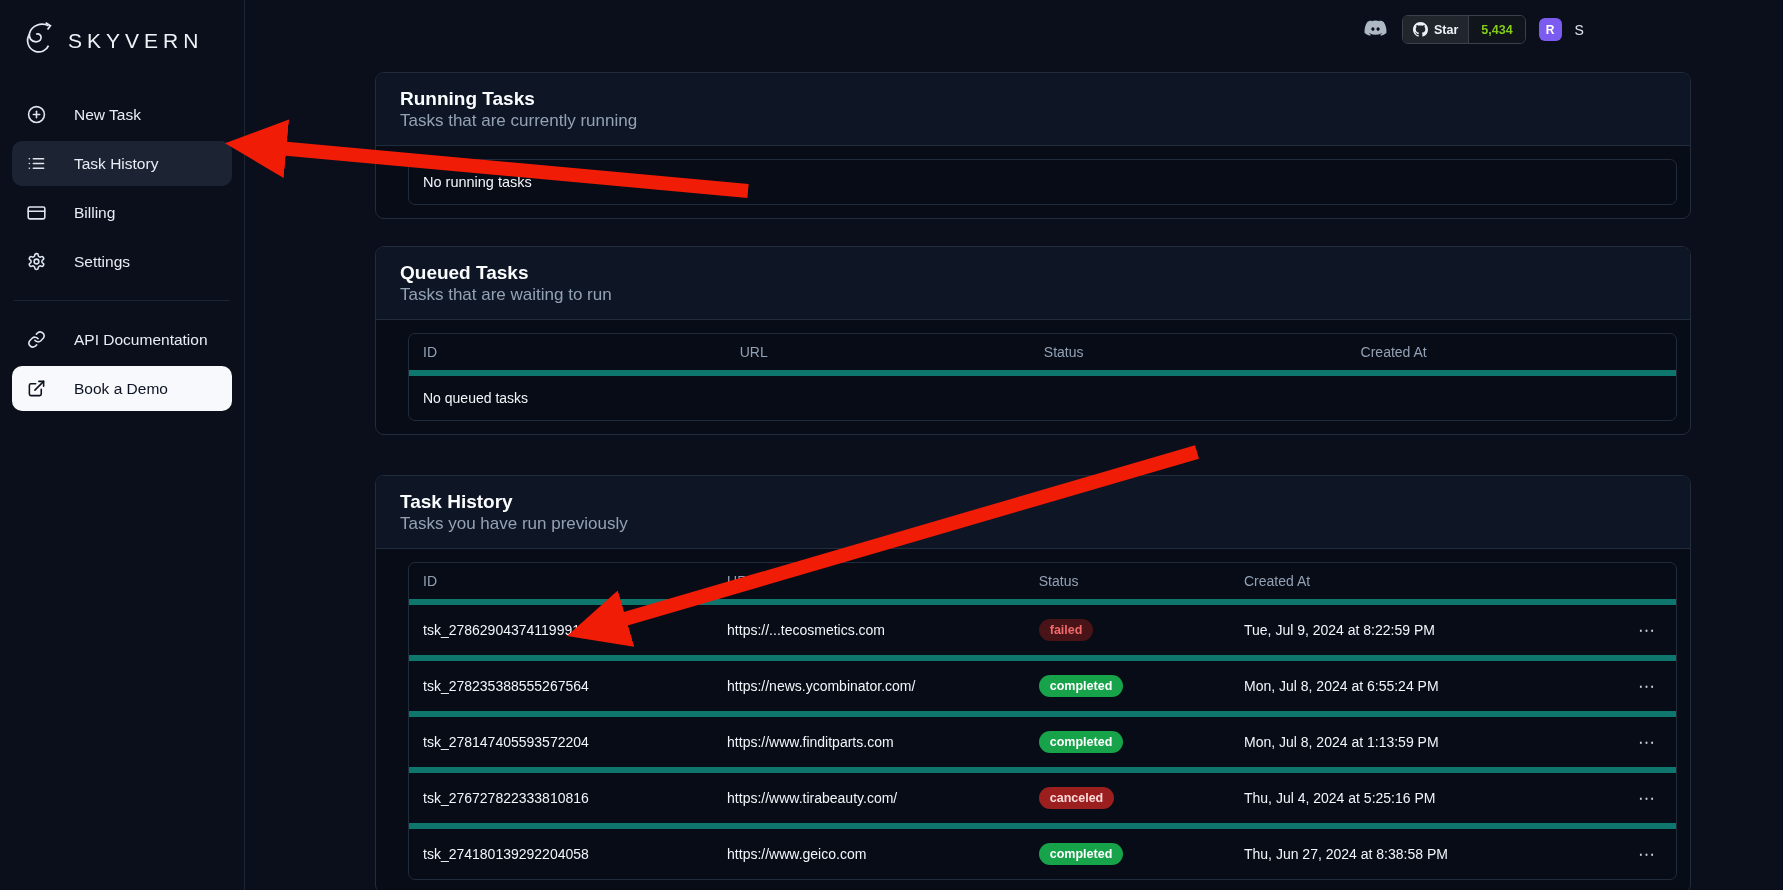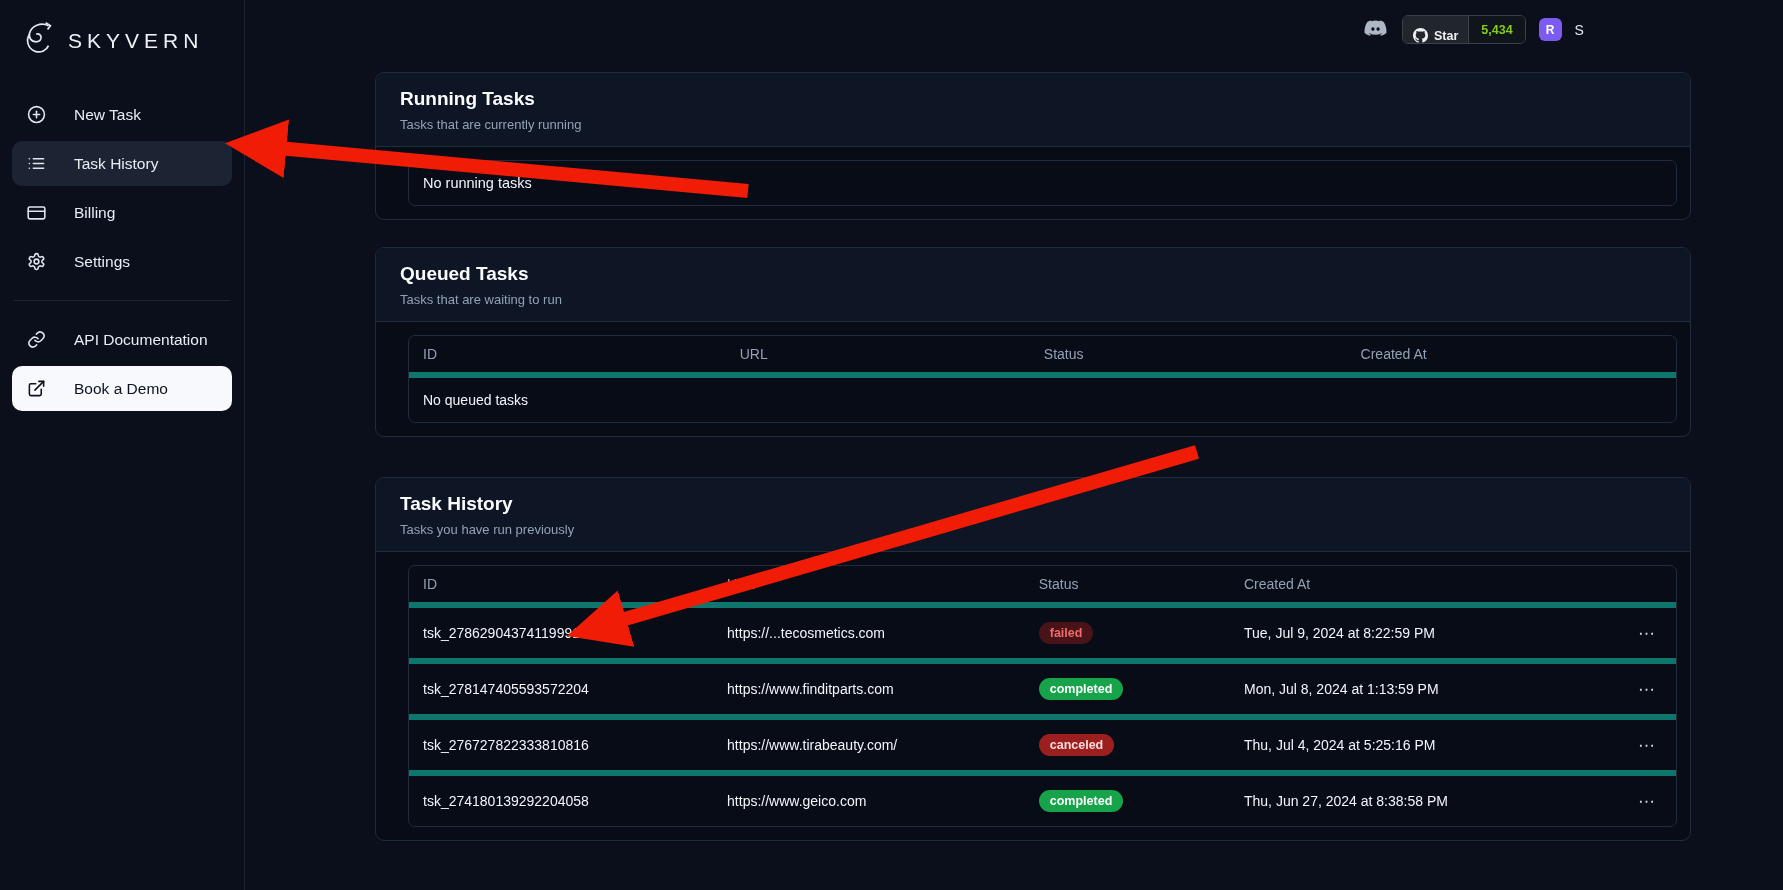--- a/index.html
+++ b/index.html
@@ -19,38 +19,38 @@
   .divider{ height:1px; background:#1b2534; margin:16px 2px; }
   .demo-btn{ background:#f7f9fc; color:#0d1322; }
   .demo-btn svg{ stroke:#0d1322; }
 
   
   .top-right{ position:absolute; top:15px; left:1362px; display:flex;
     align-items:center; gap:13px; z-index:5; }
   .discord{ width:27px; height:27px; fill:#aeb8c4; cursor:pointer; }
   .gh-btn{ display:flex; align-items:stretch; border:1px solid #3a414b;
     border-radius:6px; overflow:hidden; height:29px; cursor:pointer; }
-  .gh-left{ display:flex; align-items:flex-end; gap:6px; background:#21262d;
+  .gh-left{ display:flex; align-items:center; gap:6px; background:#21262d;
     padding:0 10px; color:#eef2f6; font-size:12.5px; font-weight:700; }
   .gh-left svg{ width:15px; height:15px; fill:#eef2f6; }
   .gh-count{ display:flex; align-items:center; background:#10151c; padding:0 12px;
     color:#84cc16; font-size:12.5px; font-weight:700; border-left:1px solid #3a414b; }
   .avatar{ width:23px; height:23px; border-radius:6px; background:#7c5cf0; color:#fff;
     font-size:12px; font-weight:700; display:flex; align-items:center;
     justify-content:center; cursor:pointer; }
   .clip-text{ color:#dfe5ee; font-size:14px; }
 
   
   .main{ position:absolute; left:348px; top:72px; width:1343px;padding-left:27px; }
   .card{ background:#070c17; border:1px solid #212c3d; border-radius:9px;
     margin-bottom:27px; overflow:hidden; }
   .card.mb-lg{ margin-bottom:40px; }
   .card-header{ background:#0e1625; border-bottom:1px solid #212c3d; padding:15px 24px 14px; }
   .card-title{ color:#fbfcfe; font-size:19px; font-weight:700; }
-  .card-sub{ color:#93a1b4; font-size:13px; margin-top:7px; }
+  .card-sub{ color:#93a1b4; font-size:17px; margin-top:1px; }
   .card-content{ padding:13px; }
   .tbl-wrap{ border:1px solid #202b3c; border-radius:7px; overflow:hidden;margin-left:19px; }
   table{ width:100%; border-collapse:collapse; }
   th{ color:#93a1b4; font-weight:400; font-size:14px; text-align:left; padding:10px 14px; }
   td{ color:#f2f5f9; font-size:14px; padding:14px; border-top:6px solid #0f766e; }
   tbody tr{ cursor:pointer; }
   .single-cell{ color:#f2f5f9; font-size:14.5px; padding:14px; }
 
   .badge{ display:inline-block; border-radius:999px; padding:4px 11px;
     font-size:12.5px; font-weight:700; }
@@ -227,20 +227,27 @@
           </thead>
           <tbody>
             <tr>
               <td>tsk_278629043741199914</td>
               <td>https://...tecosmetics.com</td>
               <td><span class="badge" data-status="failed">failed</span></td>
               <td>Tue, Jul 9, 2024 at 8:22:59 PM</td>
               <td class="actions-cell"><button class="dots-btn">⋯</button></td>
             </tr>
             <tr>
+              <td>tsk_278235388555267564</td>
+              <td>https://news.ycombinator.com/</td>
+              <td><span class="badge" data-status="completed">completed</span></td>
+              <td>Mon, Jul 8, 2024 at 6:55:24 PM</td>
+              <td class="actions-cell"><button class="dots-btn">⋯</button></td>
+            </tr>
+            <tr>
               <td>tsk_278147405593572204</td>
               <td>https://www.finditparts.com</td>
               <td><span class="badge" data-status="completed">completed</span></td>
               <td>Mon, Jul 8, 2024 at 1:13:59 PM</td>
               <td class="actions-cell"><button class="dots-btn">⋯</button></td>
             </tr>
             <tr>
               <td>tsk_276727822333810816</td>
               <td>https://www.tirabeauty.com/</td>
               <td><span class="badge" data-status="canceled">canceled</span></td>

